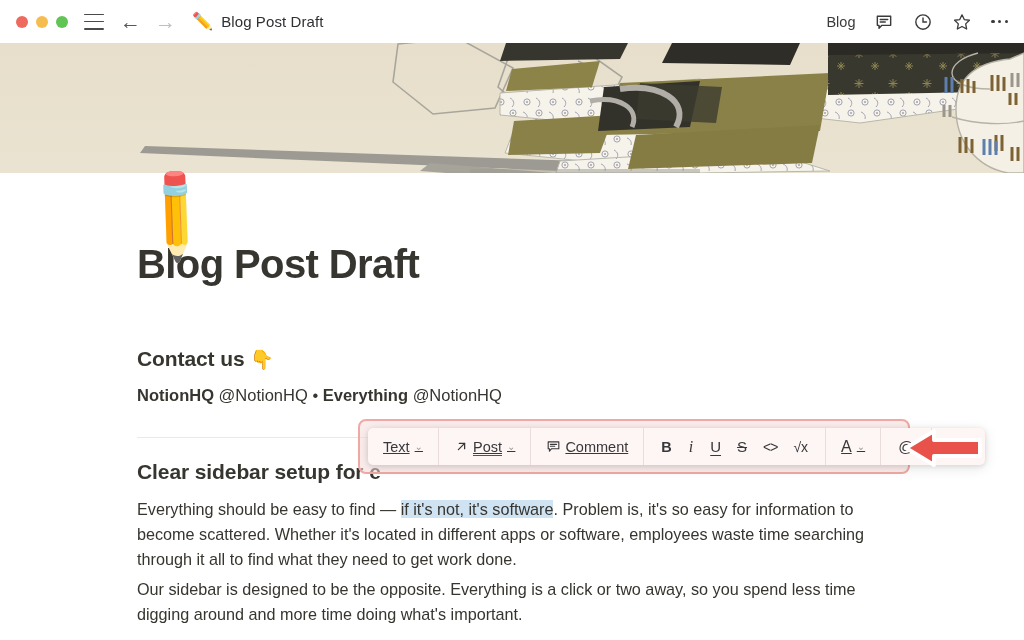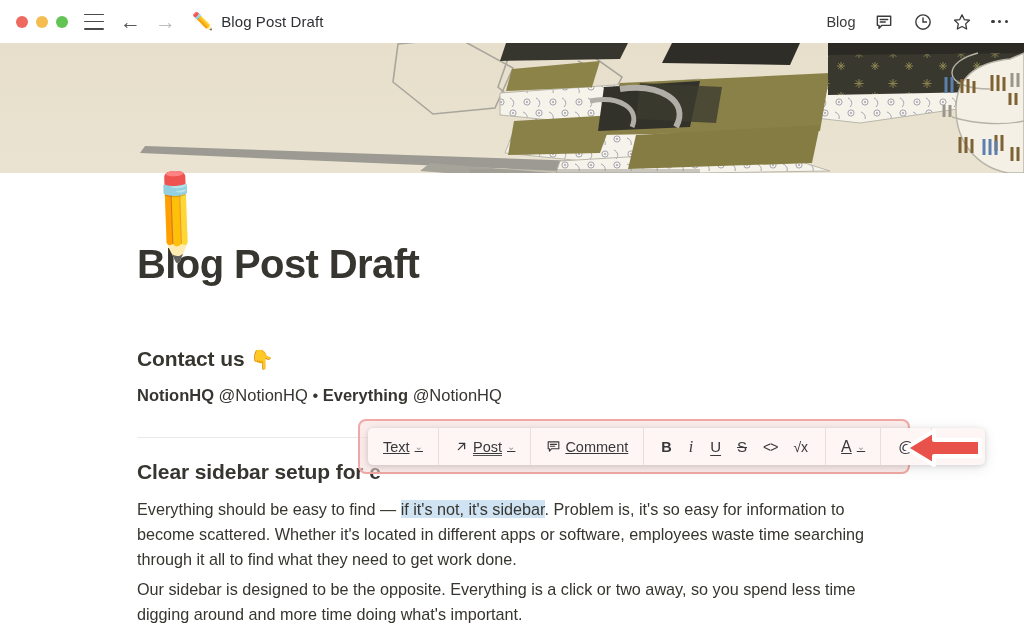--- a/index.html
+++ b/index.html
@@ -330,21 +330,21 @@
         <span>•</span>
         <b>Everything</b>
         <span>@NotionHQ</span>
       </p>
 
       <div class="divider"></div>
 
       <h2 class="h2 section">Clear sidebar setup for e</h2>
 
       <p class="para">
-        <span>Everything should be easy to find — </span><span class="sel">if it's not, it's sidebar</span><span>. Problem is, it's so easy for information to become scattered. Whether it's located in different apps or software, employees waste time searching through it all to find what they need to get work done.</span>
+        <span>Everything should be easy to find — </span><span class="sel">if it's not, it's software</span><span>. Problem is, it's so easy for information to become scattered. Whether it's located in different apps or software, employees waste time searching through it all to find what they need to get work done.</span>
       </p>
 
       <p class="para second">Our sidebar is designed to be the opposite. Everything is a click or two away, so you spend less time digging around and more time doing what's important.</p>
     </div>
   </div>
 
   <div class="fmt-highlight"></div>
 
   <div class="fmt-toolbar">
 

